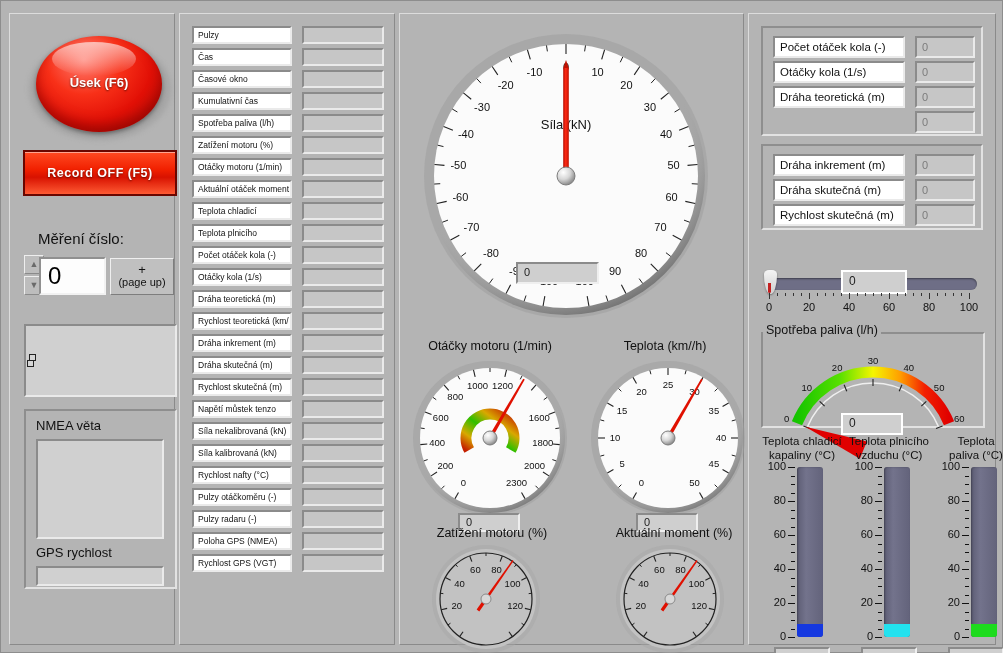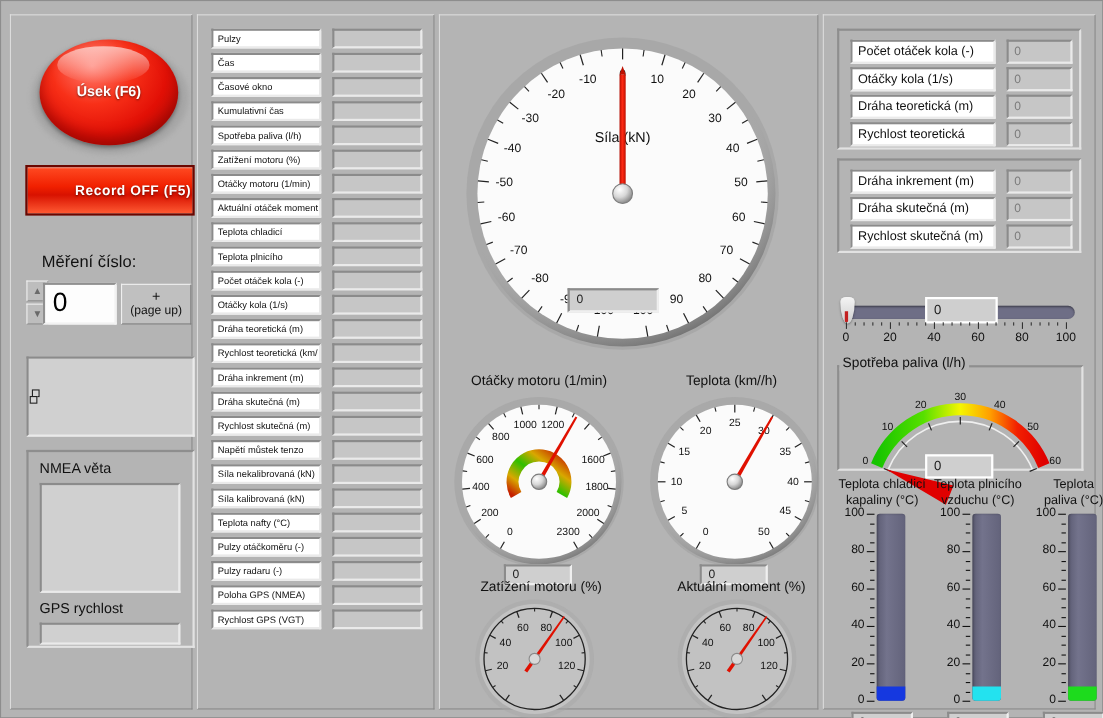--- a/index.html
+++ b/index.html
@@ -43,21 +43,21 @@
   .bigbtn .lbl{position:absolute;left:0;top:44px;width:150px;text-align:center;
         color:#fff;font-size:13px;font-weight:bold;
         text-shadow:0 1px 2px rgba(0,0,0,.6);}
 
   .recbtn{position:absolute;left:13px;top:136px;width:154px;height:46px;
         box-sizing:border-box;border:2px solid #6a0600;
         background:linear-gradient(to bottom,#ff4a22 0%,#f12000 42%,#d81200 60%,#ff5a33 100%);
         box-shadow:inset 0 1px 0 rgba(255,255,255,.5);}
   .recbtn span{display:block;width:100%;text-align:center;line-height:42px;
         color:#fff;font-weight:bold;font-size:12.5px;letter-spacing:.5px;
-        text-shadow:0 1px 2px rgba(0,0,0,.55);margin-left:21px;}
+        text-shadow:0 1px 2px rgba(0,0,0,.55);}
 
   .mer-lbl{position:absolute;left:28px;top:216px;font-size:15px;color:#111;}
   .spin{position:absolute;left:14px;top:241px;width:22px;height:40px;}
   .spin .arr{position:absolute;left:0;width:20px;height:19px;box-sizing:border-box;
        background:#bdbdbd;border-top:1px solid #eee;border-left:1px solid #eee;
        border-right:1px solid #8a8a8a;border-bottom:1px solid #8a8a8a;
        color:#6a6a6a;font-size:9px;text-align:center;line-height:17px;}
   .spin .up{top:0;} .spin .dn{top:21px;}
   .mer-val{position:absolute;left:29px;top:243px;width:67px;height:38px;
        box-sizing:border-box;background:#fdfdfd;
@@ -228,21 +228,21 @@
         <div class="lab-item">Počet otáček kola (-)</div>
         <div class="lab-item">Otáčky kola (1/s)</div>
         <div class="lab-item">Dráha teoretická (m)</div>
         <div class="lab-item">Rychlost teoretická (km/</div>
         <div class="lab-item">Dráha inkrement (m)</div>
         <div class="lab-item">Dráha skutečná (m)</div>
         <div class="lab-item">Rychlost skutečná (m)</div>
         <div class="lab-item">Napětí můstek tenzo</div>
         <div class="lab-item">Síla nekalibrovaná (kN)</div>
         <div class="lab-item">Síla kalibrovaná (kN)</div>
-        <div class="lab-item">Teplota nafty (°C)</div>
+        <div class="lab-item">Rychlost nafty (°C)</div>
         <div class="lab-item">Pulzy otáčkoměru (-)</div>
         <div class="lab-item">Pulzy radaru (-)</div>
         <div class="lab-item">Poloha GPS (NMEA)</div>
         <div class="lab-item">Rychlost GPS  (VGT)</div>
       </div>
     <div class="val-stack" id="val-stack">
         <div class="val-item"></div>
         <div class="val-item"></div>
         <div class="val-item"></div>
         <div class="val-item"></div>
@@ -558,21 +558,20 @@
 
   <div class="panel" id="col-right">
 
     <div class="grp" id="rg1">
         <div class="rlab" style="top: 8px;">Počet otáček kola (-)</div>
         <div class="rval" style="top: 8px;">0</div>
         <div class="rlab" style="top: 33px;">Otáčky kola (1/s)</div>
         <div class="rval" style="top: 33px;">0</div>
         <div class="rlab" style="top: 58px;">Dráha teoretická (m)</div>
         <div class="rval" style="top: 58px;">0</div>
-        <div class="rlab" style="top: 83px;">Rychlost teoretická</div>
         <div class="rval" style="top: 83px;">0</div>
       </div>
     <div class="grp" id="rg2">
         <div class="rlab" style="top: 8px;">Dráha inkrement (m)</div>
         <div class="rval" style="top: 8px;">0</div>
         <div class="rlab" style="top: 33px;">Dráha skutečná (m)</div>
         <div class="rval" style="top: 33px;">0</div>
         <div class="rlab" style="top: 58px;">Rychlost skutečná (m)</div>
         <div class="rval" style="top: 58px;">0</div>
       </div>

